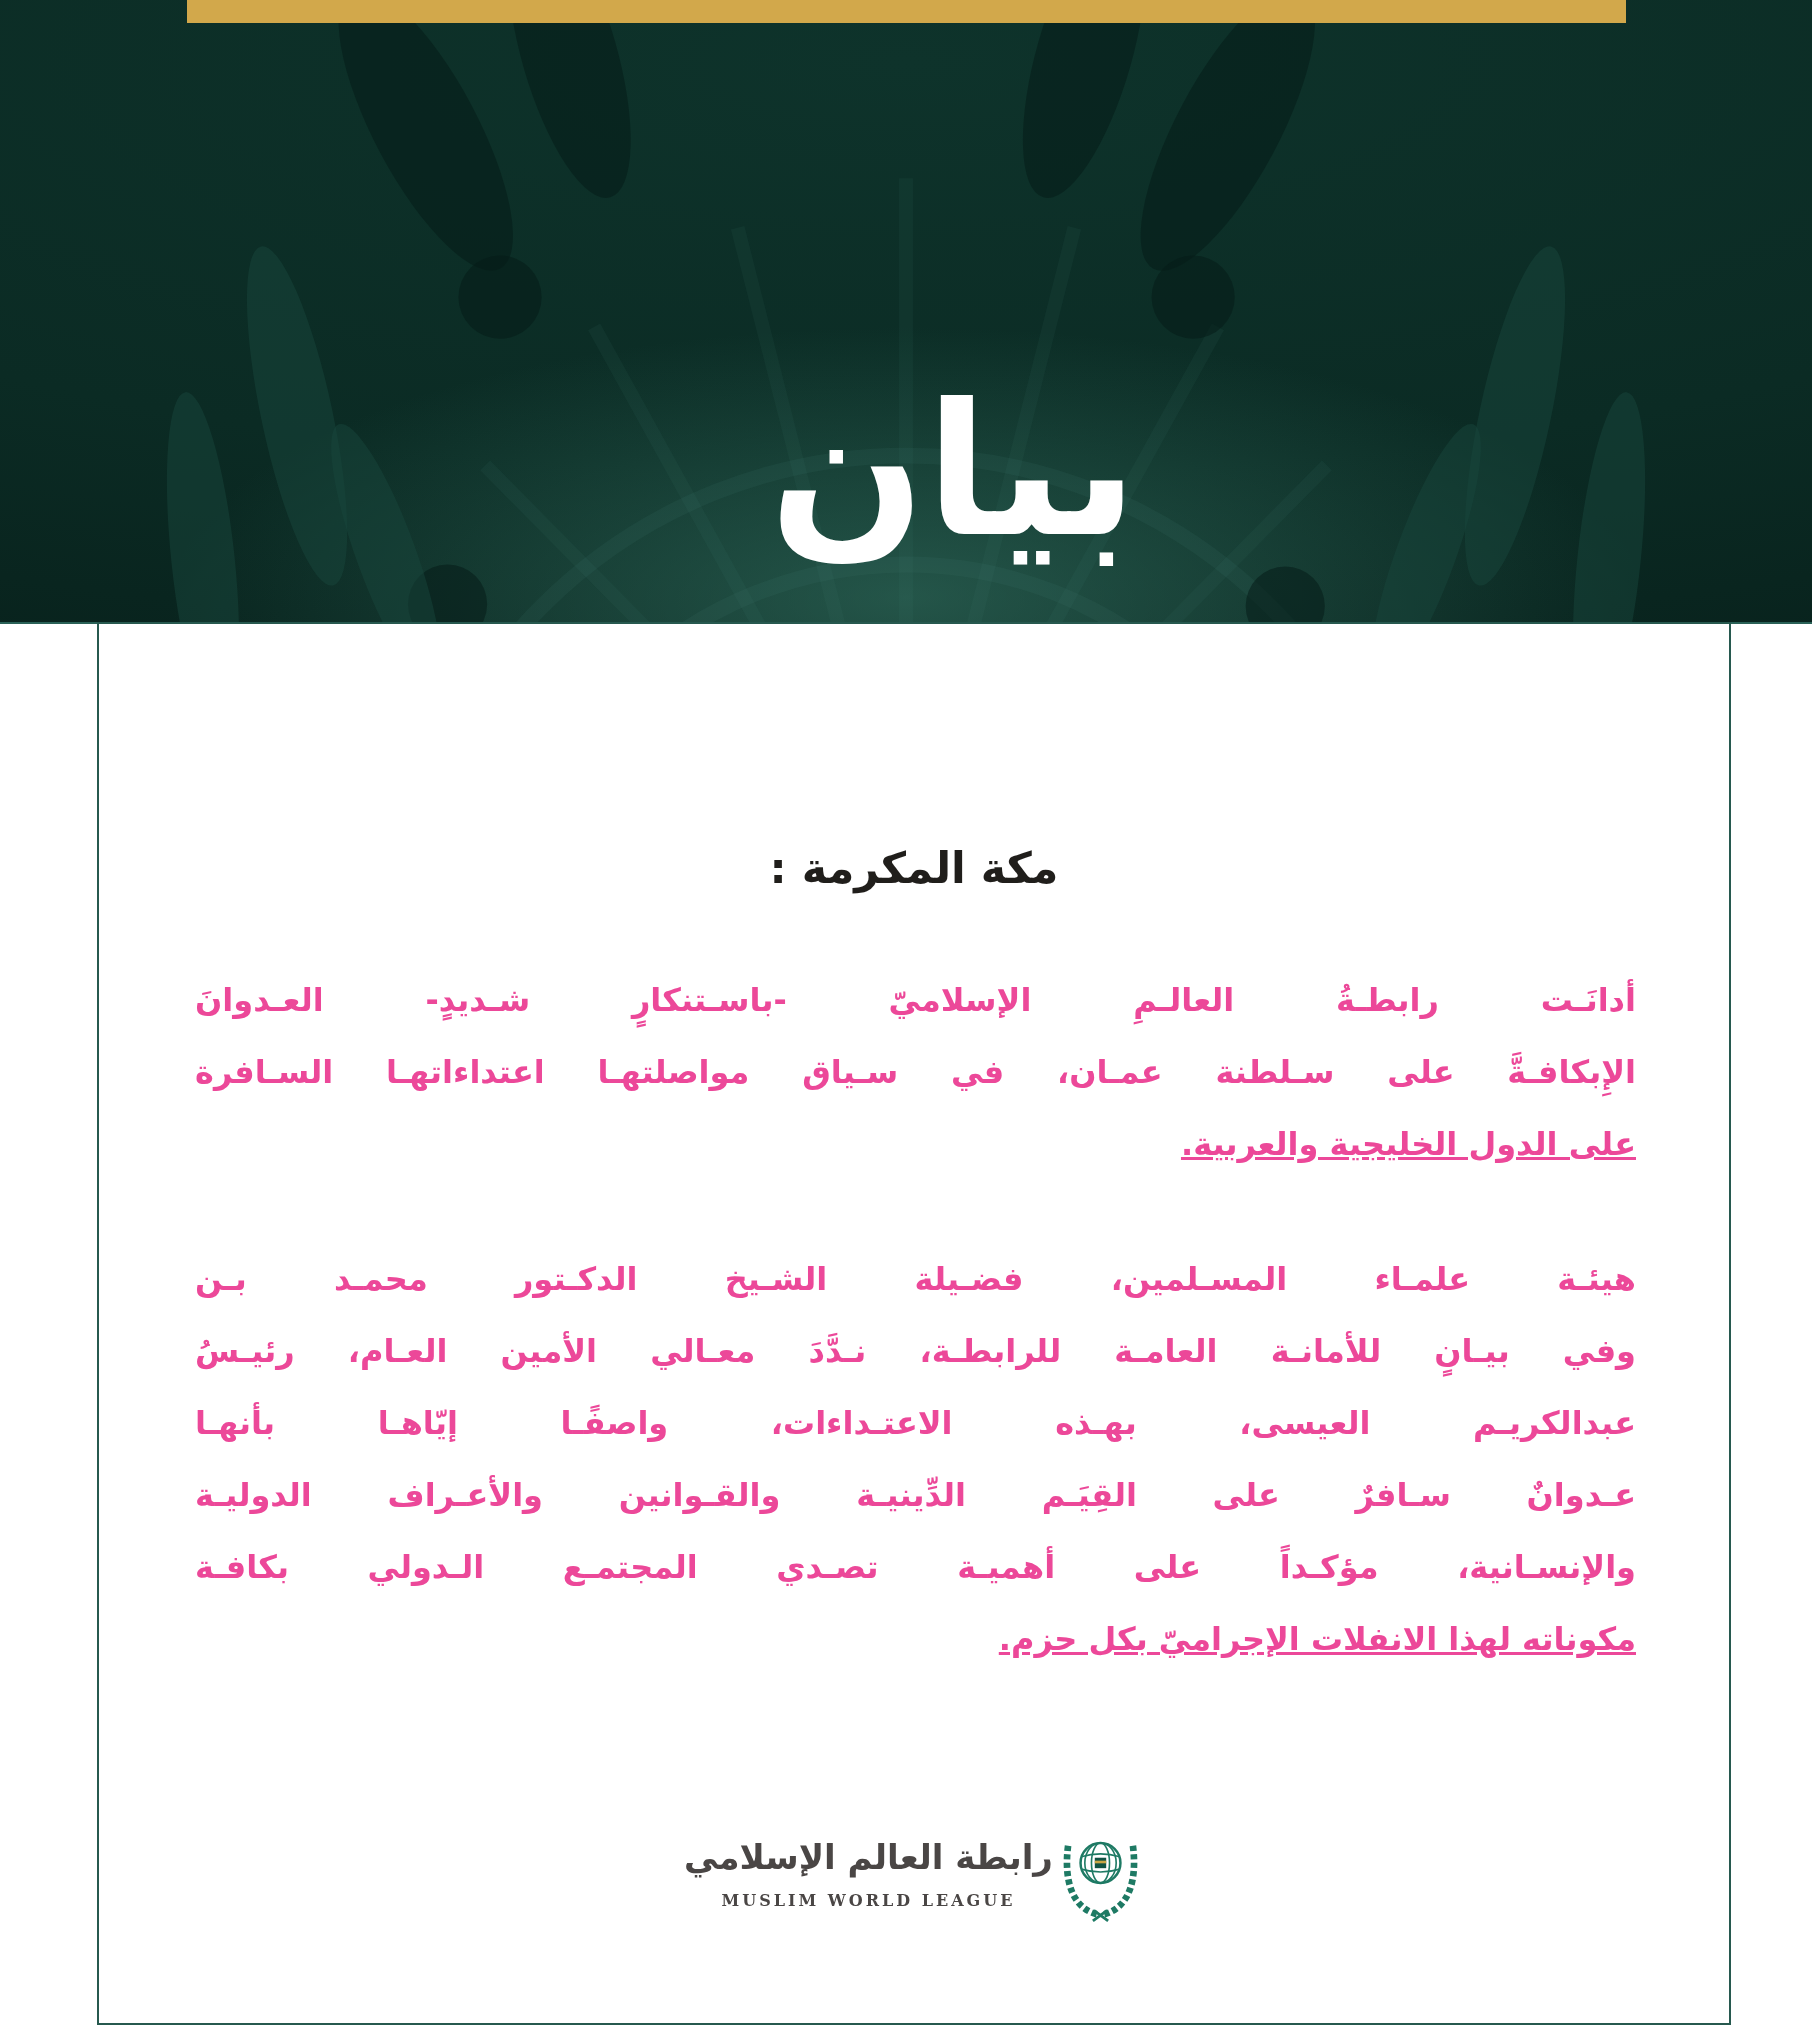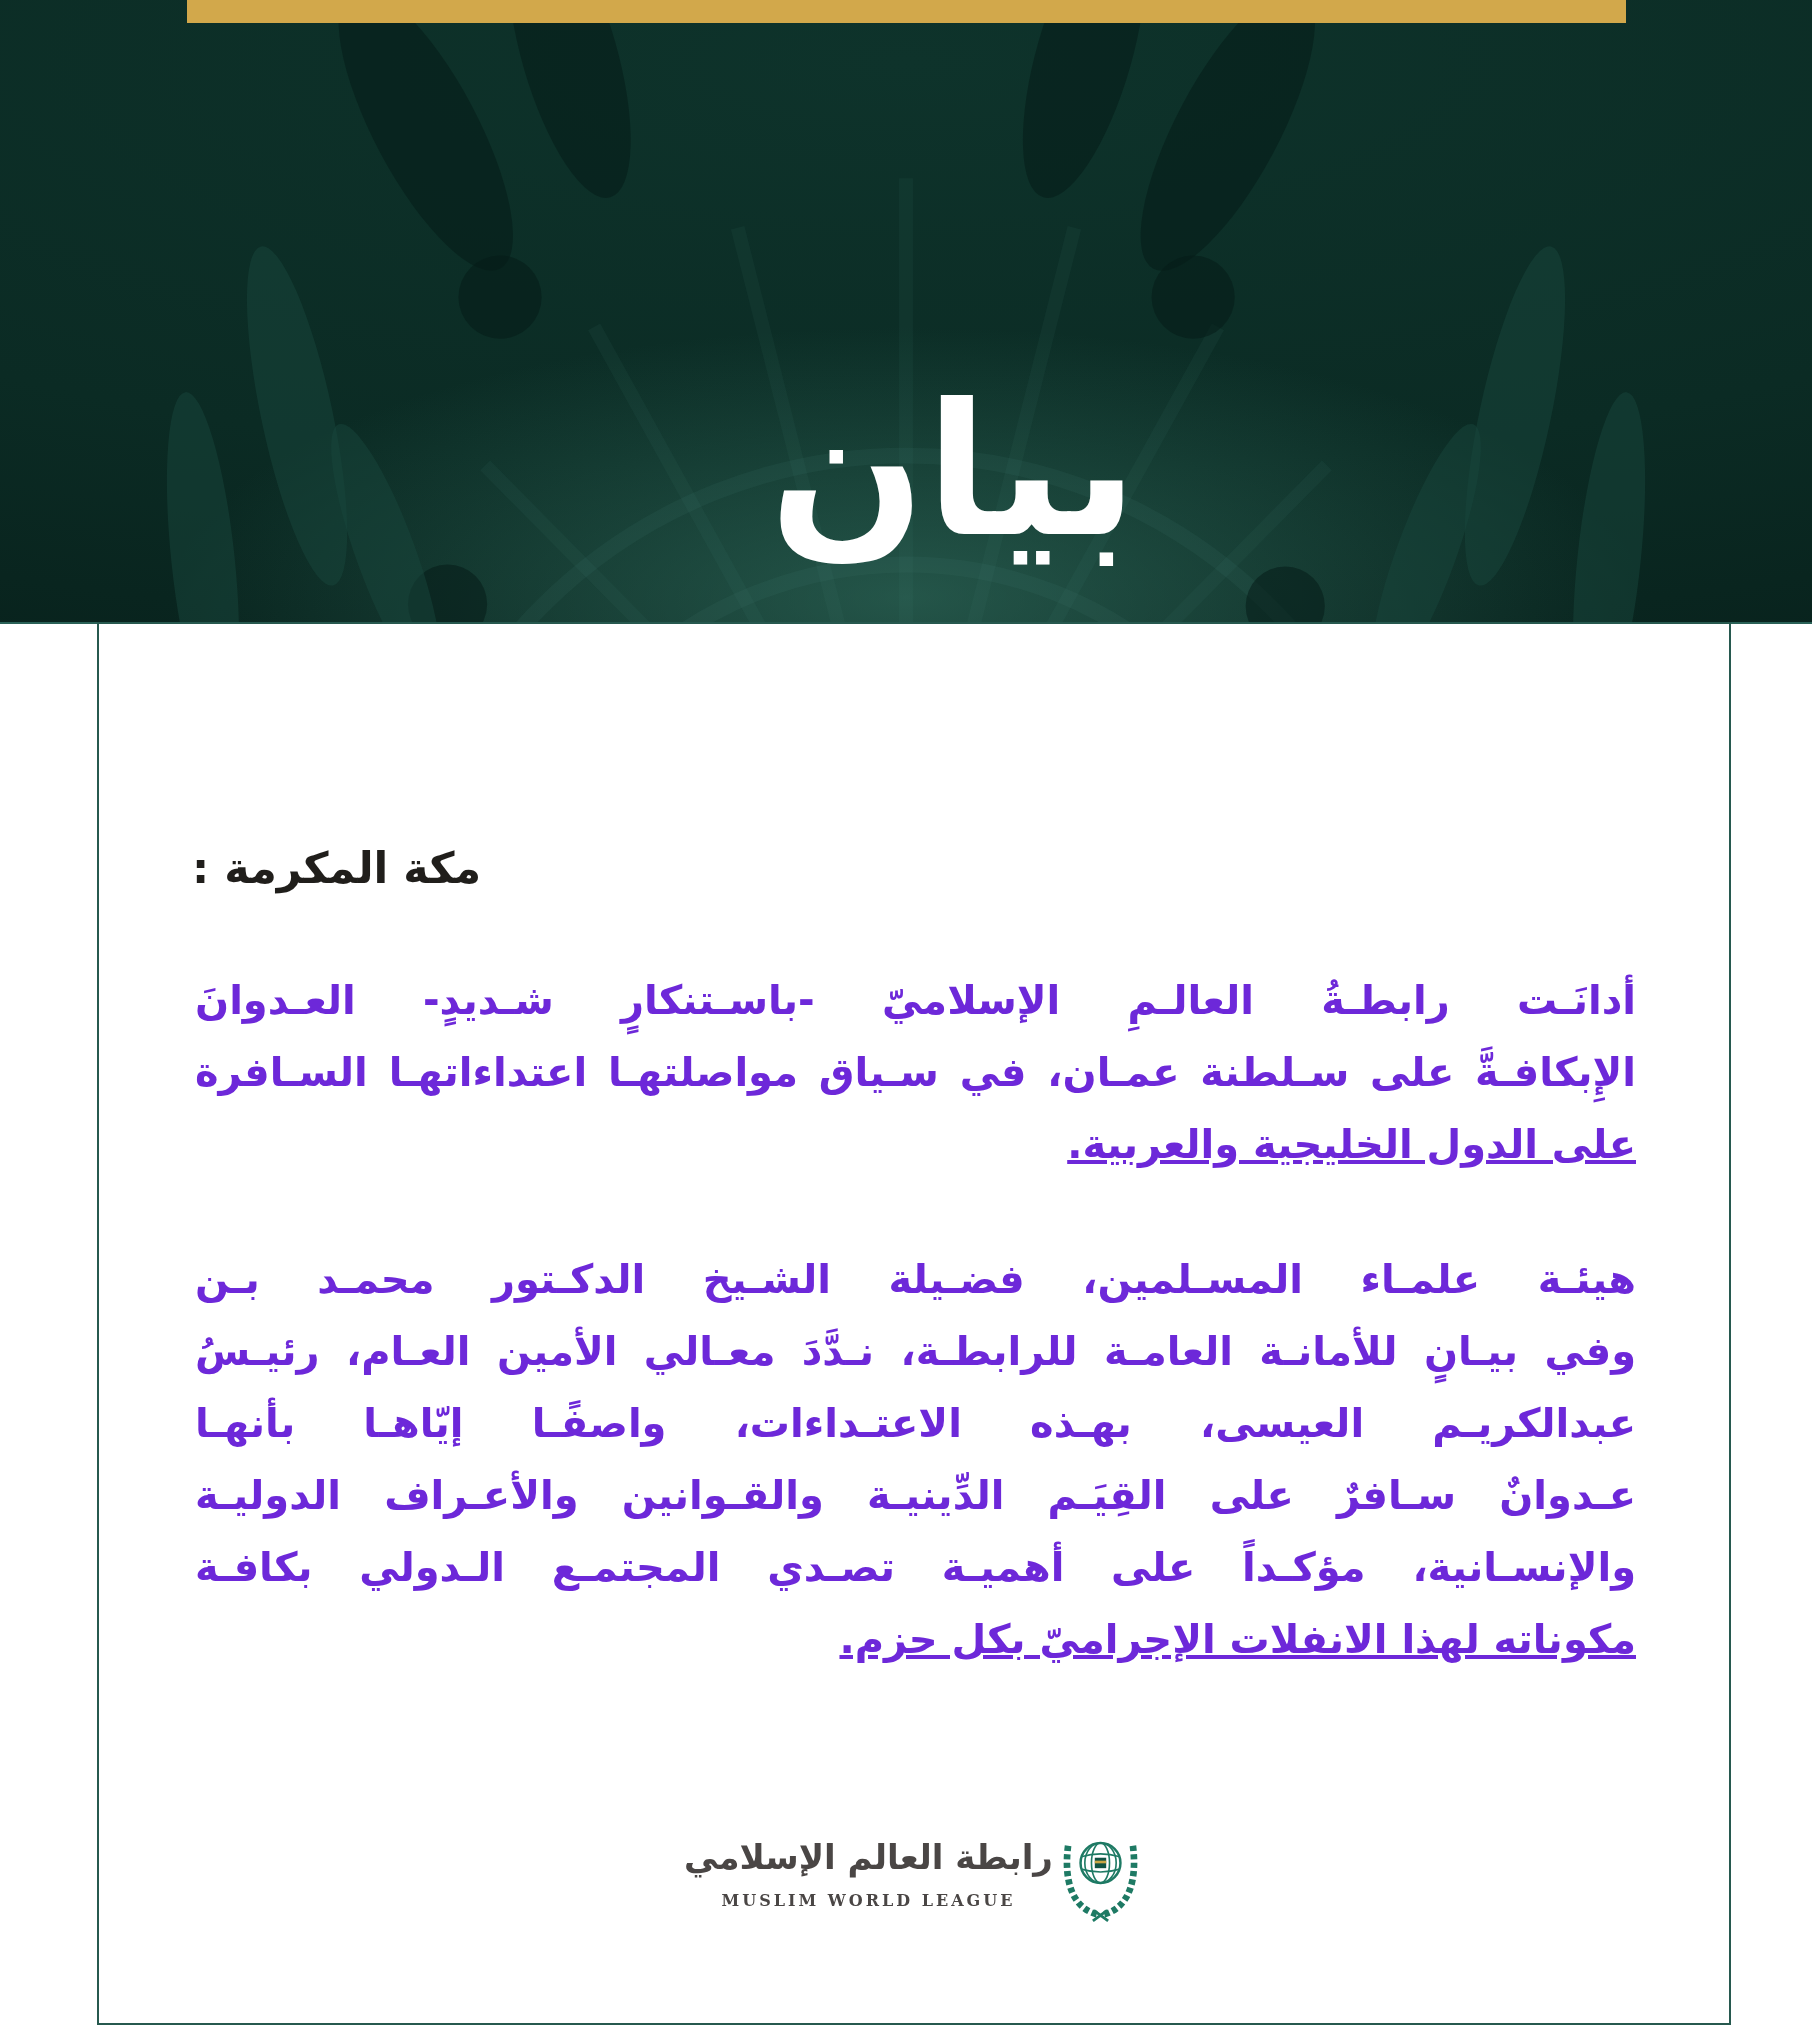--- a/index.html
+++ b/index.html
@@ -16,23 +16,23 @@
   .calligraphy{position:absolute;left:0;top:327px;width:1813px;height:287px;line-height:287px;
                text-align:center;color:#ffffff;font-size:183px;font-weight:700;padding-left:47px;}
 
   
   .gold-bar{position:absolute;left:187px;top:0;width:1439px;height:23px;background:#d2a84b;}
 
   
   .card{position:absolute;left:97px;top:622px;width:1634px;height:1403px;box-sizing:border-box;
         background:#ffffff;border:2px solid #27594f;}
   .loc-heading{position:absolute;right:93px;left:93px;top:211px;font-size:43px;line-height:67px;
-               text-align:left;color:#201e1b;font-weight:700;direction:rtl;}
-  .para{position:absolute;right:93px;left:96px;direction:rtl;font-size:40px;line-height:72px;
-        font-weight:700;color:#6d28d9;}
+               text-align:center;color:#201e1b;font-weight:700;direction:rtl;}
+  .para{position:absolute;right:93px;left:96px;direction:rtl;font-size:32px;line-height:72px;
+        font-weight:700;color:#ec4899;}
   .para-1{top:340px;}
   .para-2{top:619px;}
   .jline{text-align:justify;text-align-last:justify;}
   .rline{text-align:right;text-decoration:underline;}
 
   
   .logo{position:absolute;left:0;top:1196px;width:1634px;display:flex;justify-content:center;
         align-items:center;direction:ltr;}
   .logo-text{display:flex;flex-direction:column;align-items:center;gap:2px;}
   .logo-ar{font-size:34px;font-weight:700;color:#4a4645;direction:rtl;line-height:57px;}

